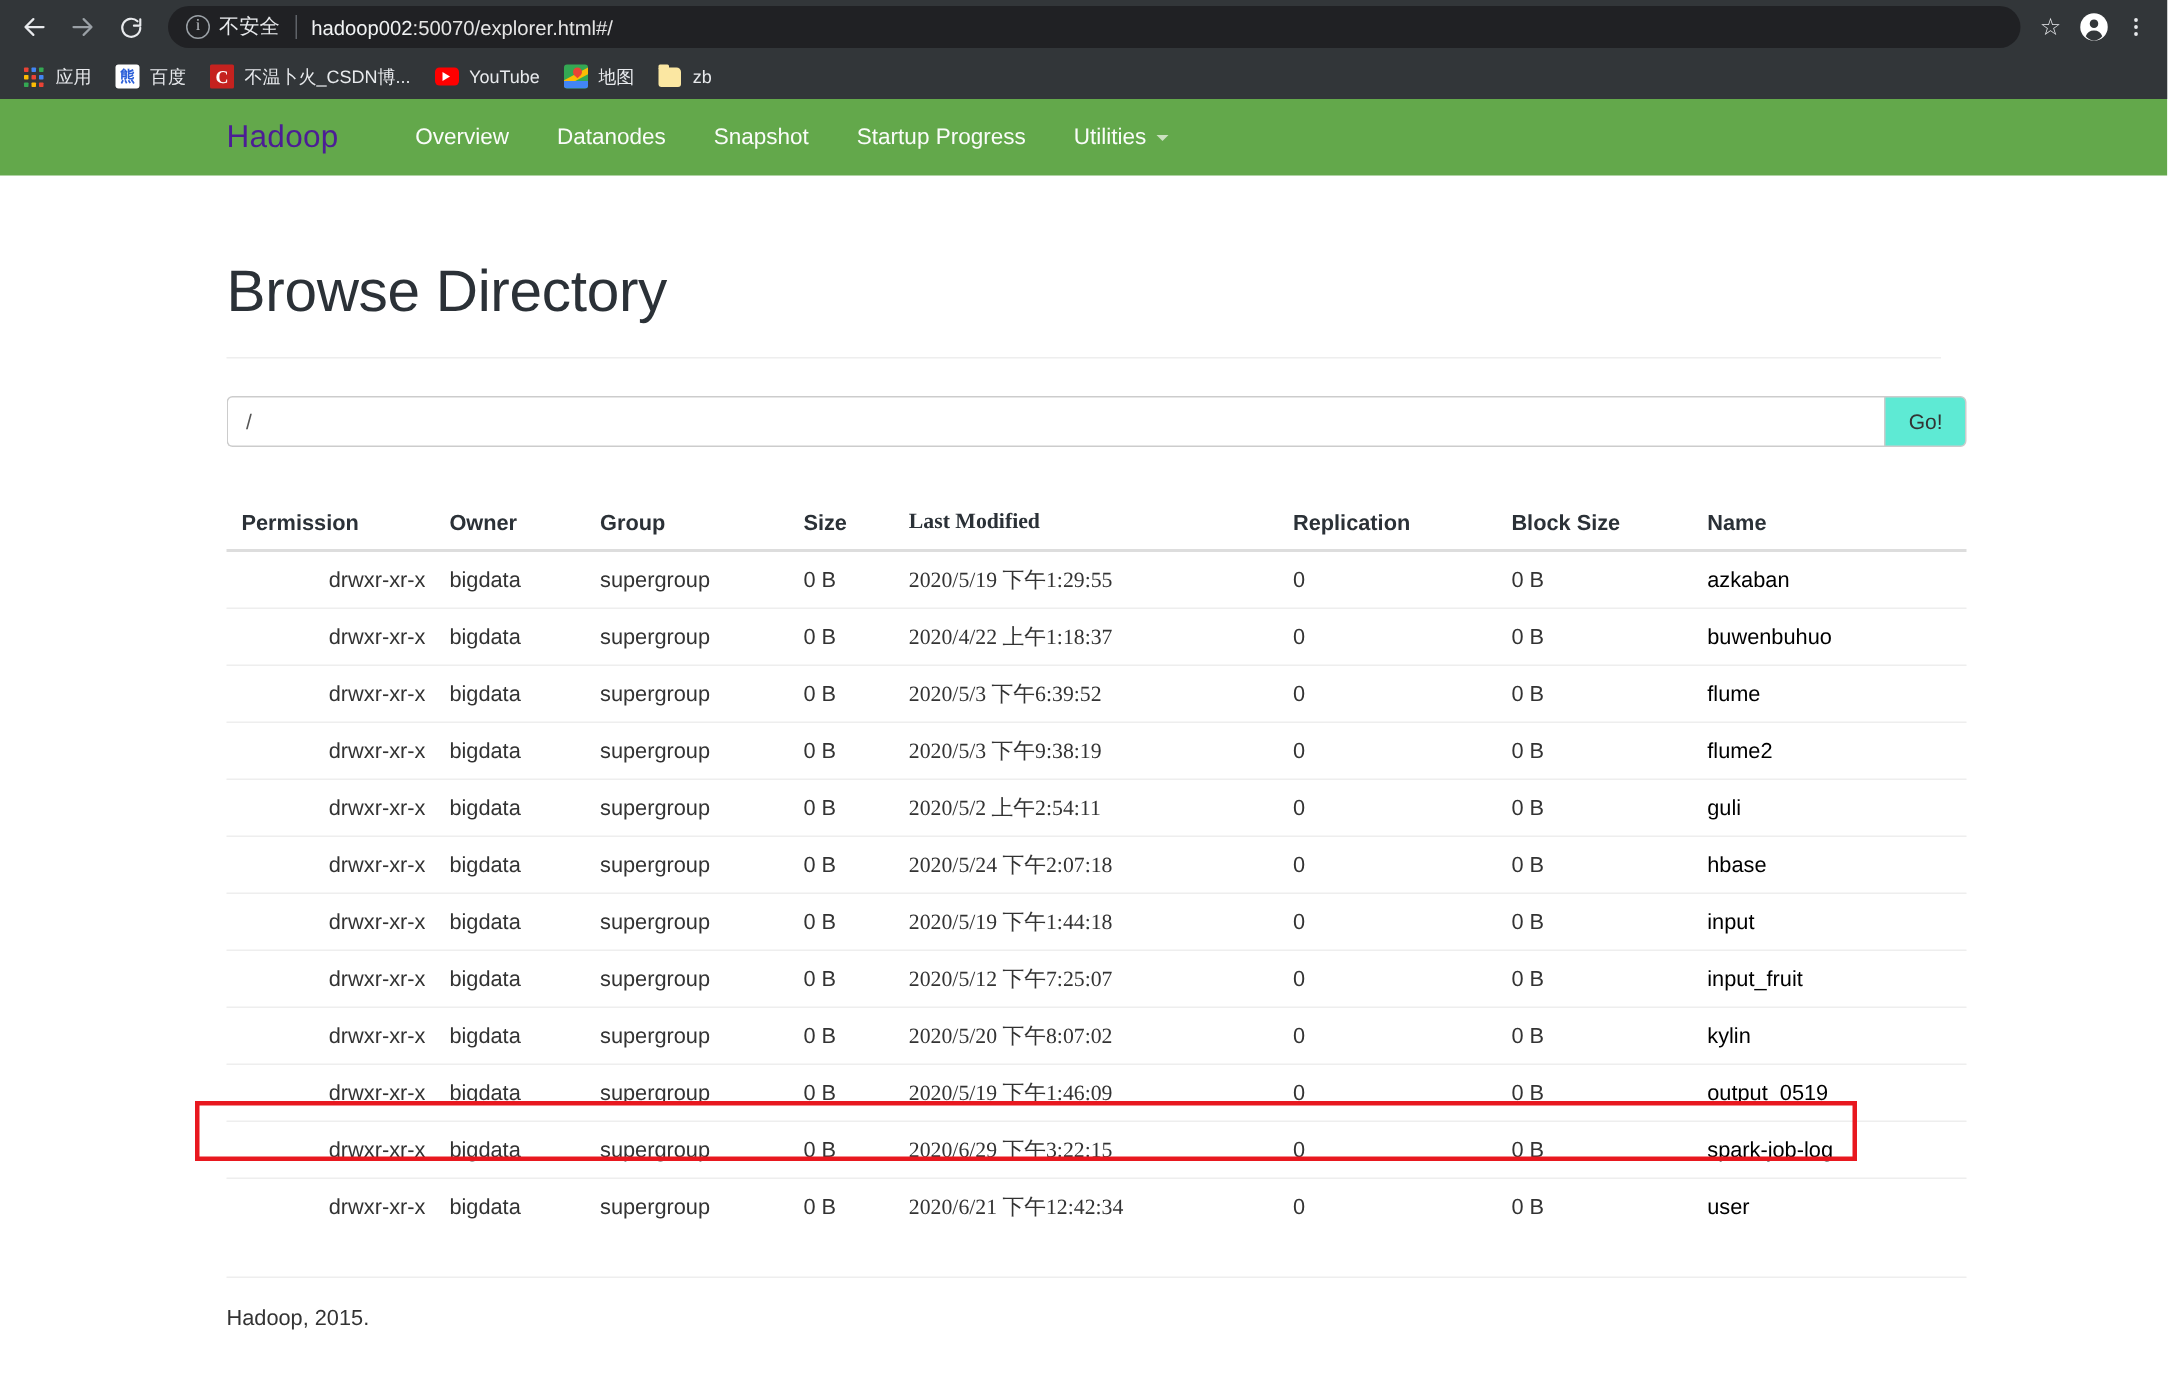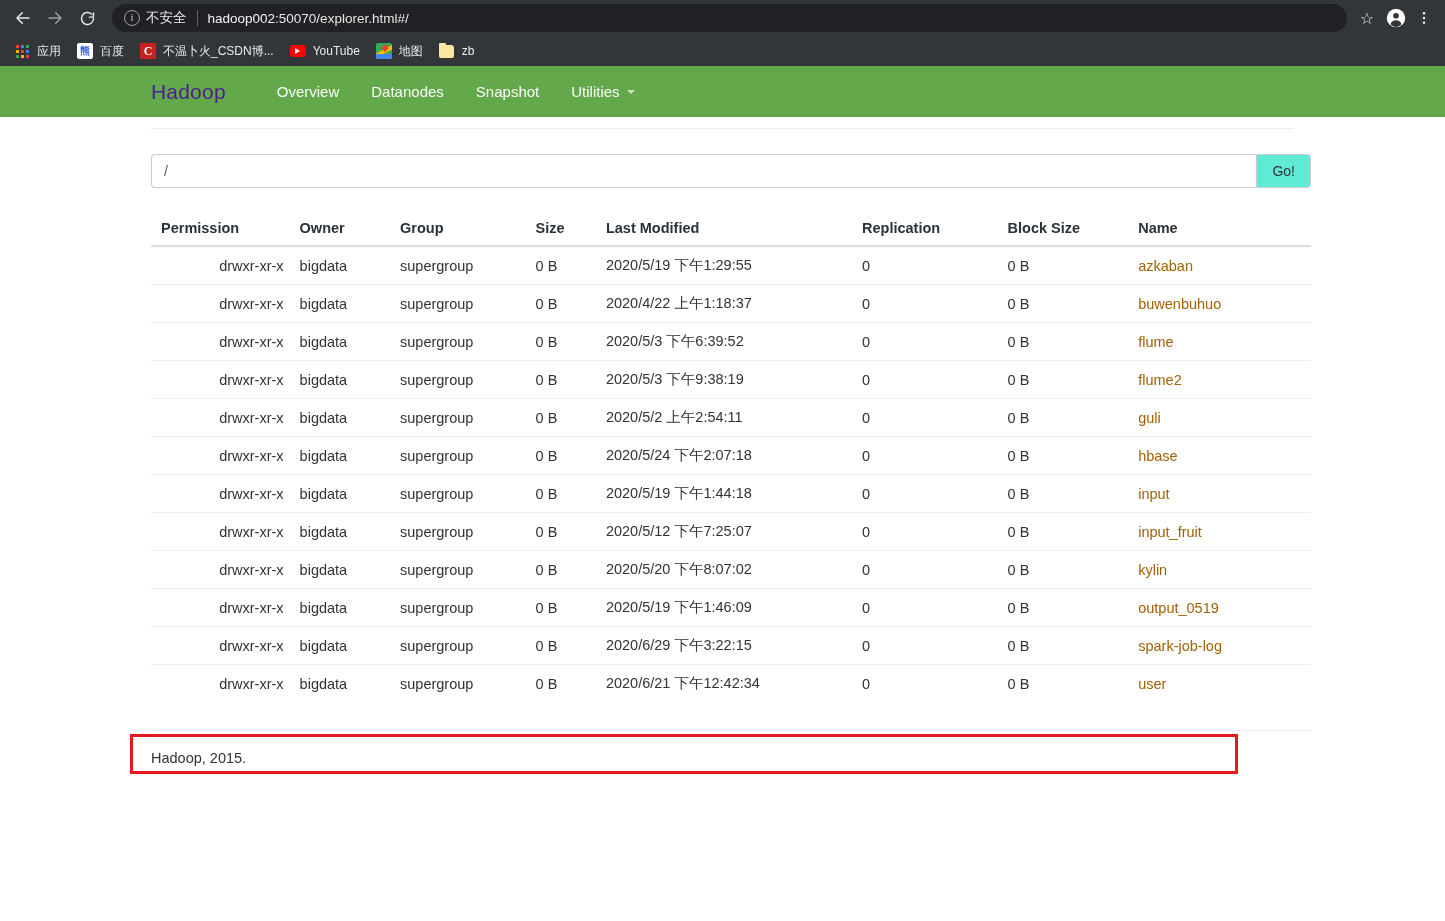--- a/index.html
+++ b/index.html
@@ -225,47 +225,47 @@
     color: #333333;
     font-size: 14px;
     padding: 0 15px;
     font-family: "Liberation Sans", sans-serif;
     cursor: pointer;
   }
 
   #file-table {
     width: 1160px;
     border-collapse: collapse;
-    margin-top: 24px;
+    margin-top: 34px;
     font-size: 14.5px;
     color: #333333;
   }
   #file-table th {
     text-align: left;
     font-weight: bold;
     color: #2b3137;
     padding: 8px 8px 9px 8px;
     border-bottom: 2px solid #dddddd;
     font-size: 14.5px;
     white-space: nowrap;
   }
   #file-table td {
     padding: 9px 8px;
     border-top: 1px solid #eeeeee;
     vertical-align: middle;
     white-space: nowrap;
   }
   #file-table tbody tr:first-child td { border-top: 0; }
-  #file-table a { color: #a16207; text-decoration: none; }
+  #file-table a { color: #000000; text-decoration: none; }
 
   .col-perm   { width: 140px; padding-left: 10px !important; text-align: right; }
   .col-owner  { width: 100px; }
   .col-group  { width: 135px; }
   .col-size   { width: 70px;  }
-  .col-mod    { width: 255px; }
+  .col-mod    { width: 255px; font-family: Liberation Serif, serif; }
   .col-repl   { width: 145px; }
   .col-block  { width: 130px; }
   .col-name   { width: 180px; }
 
   tr.highlighted td { position: relative; }
 
   #red-box {
     position: absolute;
     border: 3px solid #e8181f;
     pointer-events: none;
@@ -398,28 +398,30 @@
   </div>
 </div>
 
 <div id="page">
 
   <div id="navbar">
     <a id="brand">Hadoop</a>
     <a class="nav-link">Overview</a>
     <a class="nav-link">Datanodes</a>
     <a class="nav-link">Snapshot</a>
+    <a class="nav-link">Startup Progress</a>
     <a class="nav-link">
         <span>Utilities</span>
         <span class="caret"></span>
       </a>
   </div>
 
   <div id="container">
 
+    <h1 id="page-title">Browse Directory</h1>
     <hr id="title-rule">
 
     <div id="search-row">
       <input id="path-input" type="text" value="/" style="">
       <button id="go-btn">Go!</button>
     </div>
 
     <table id="file-table">
       <thead>
         <tr>

